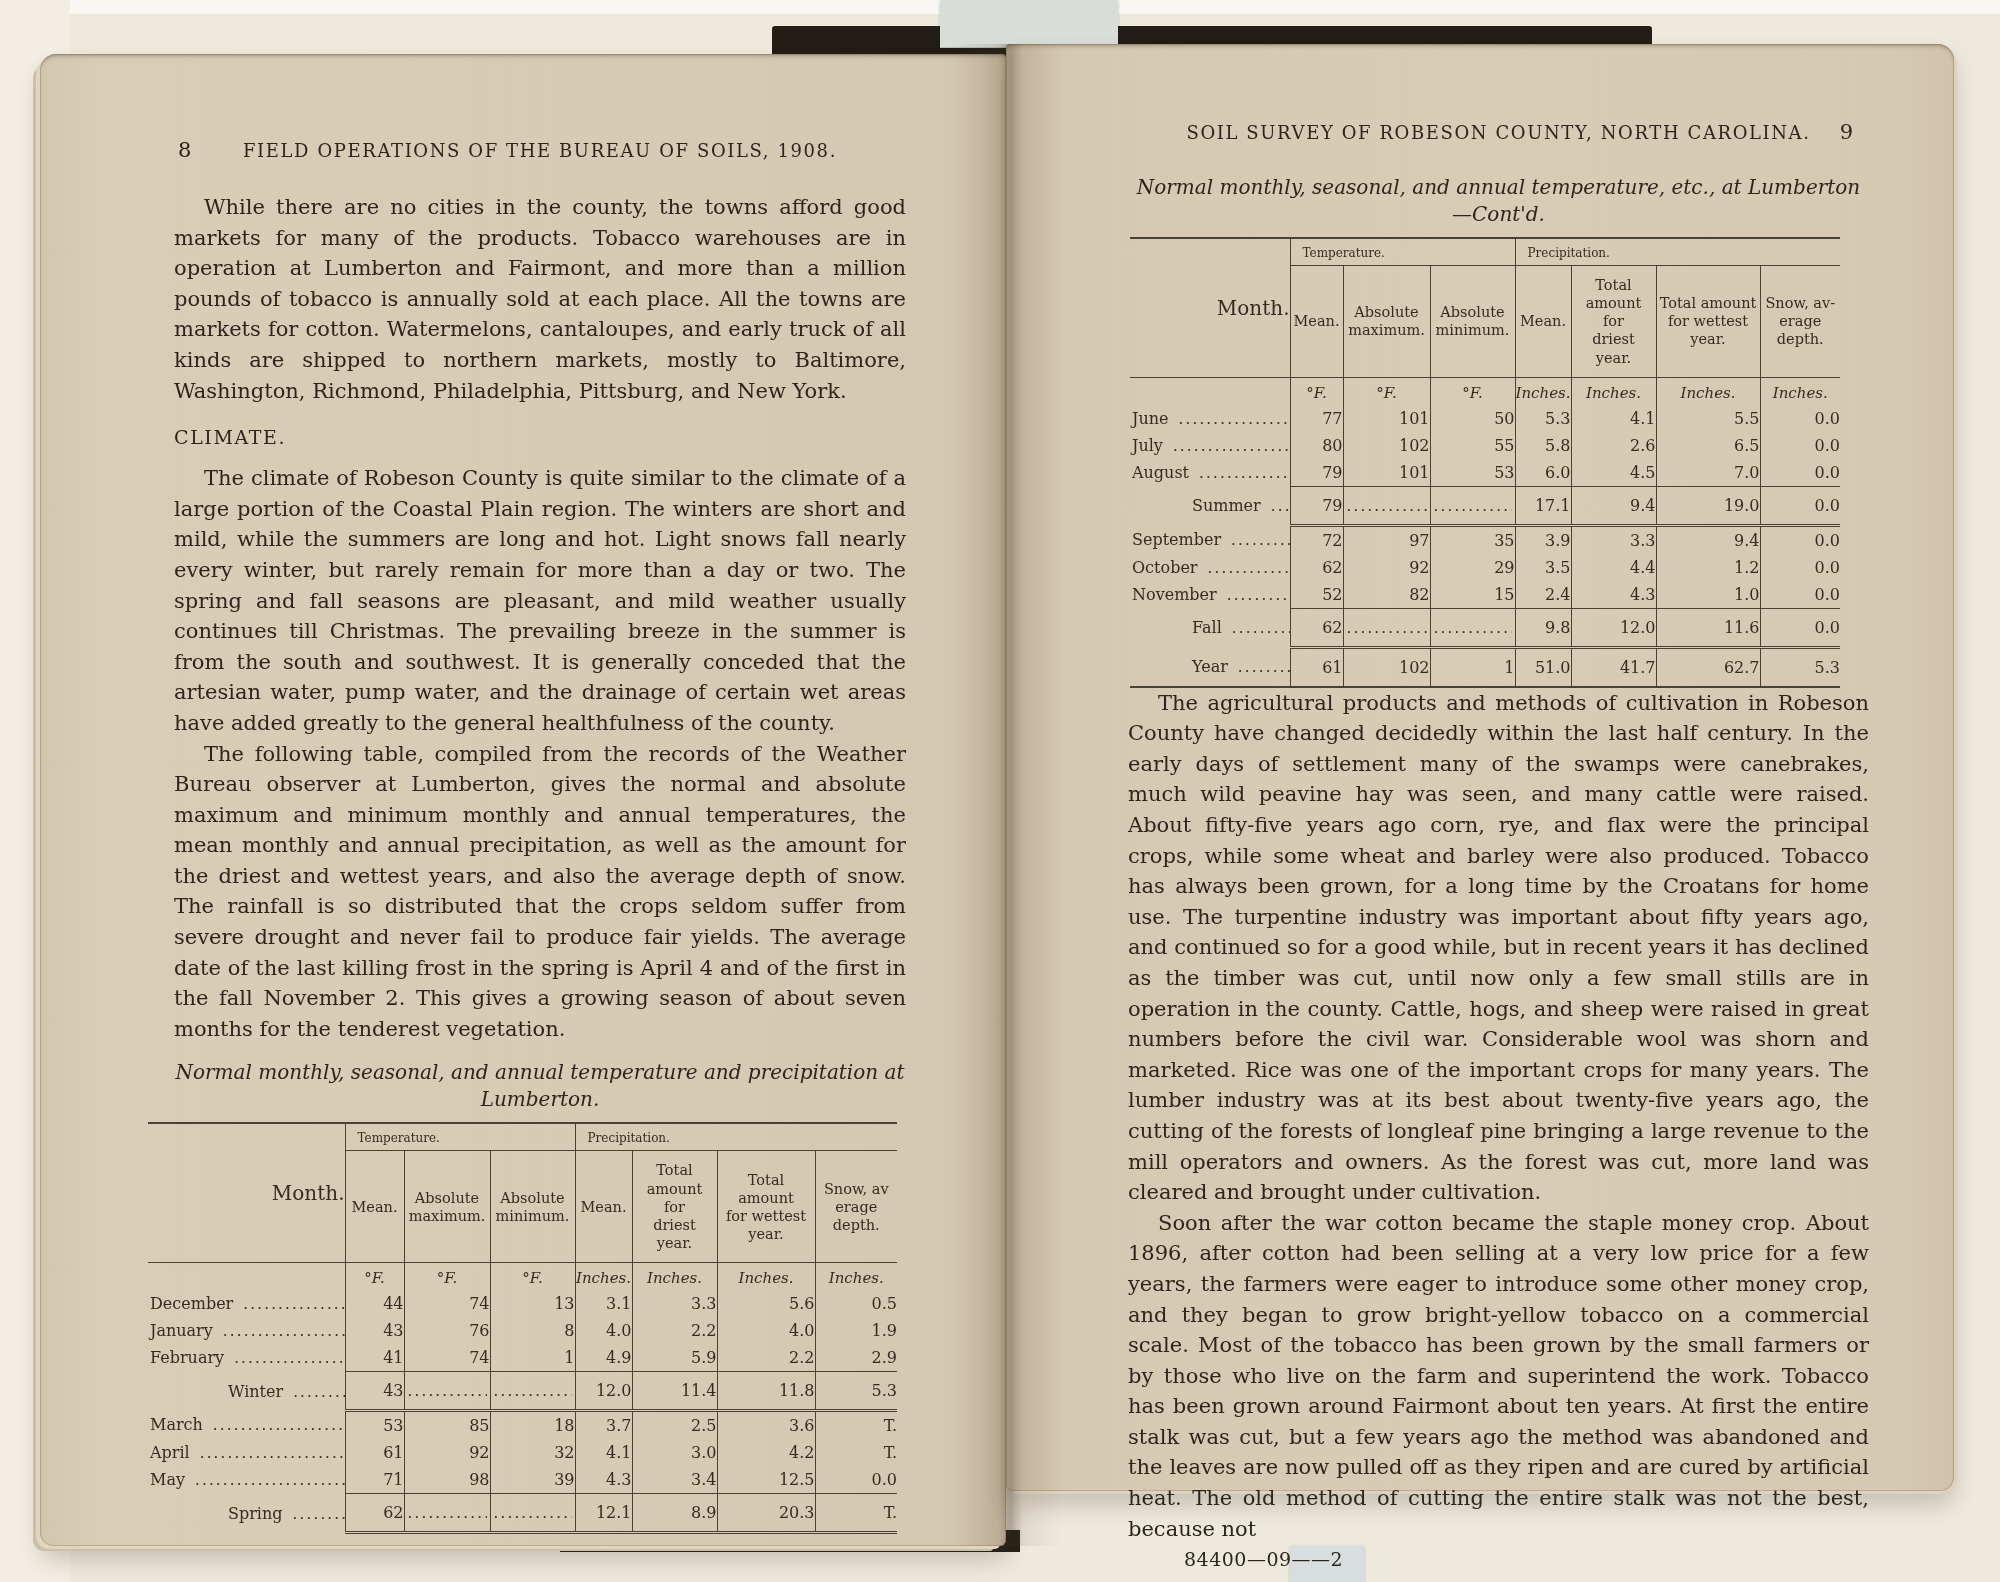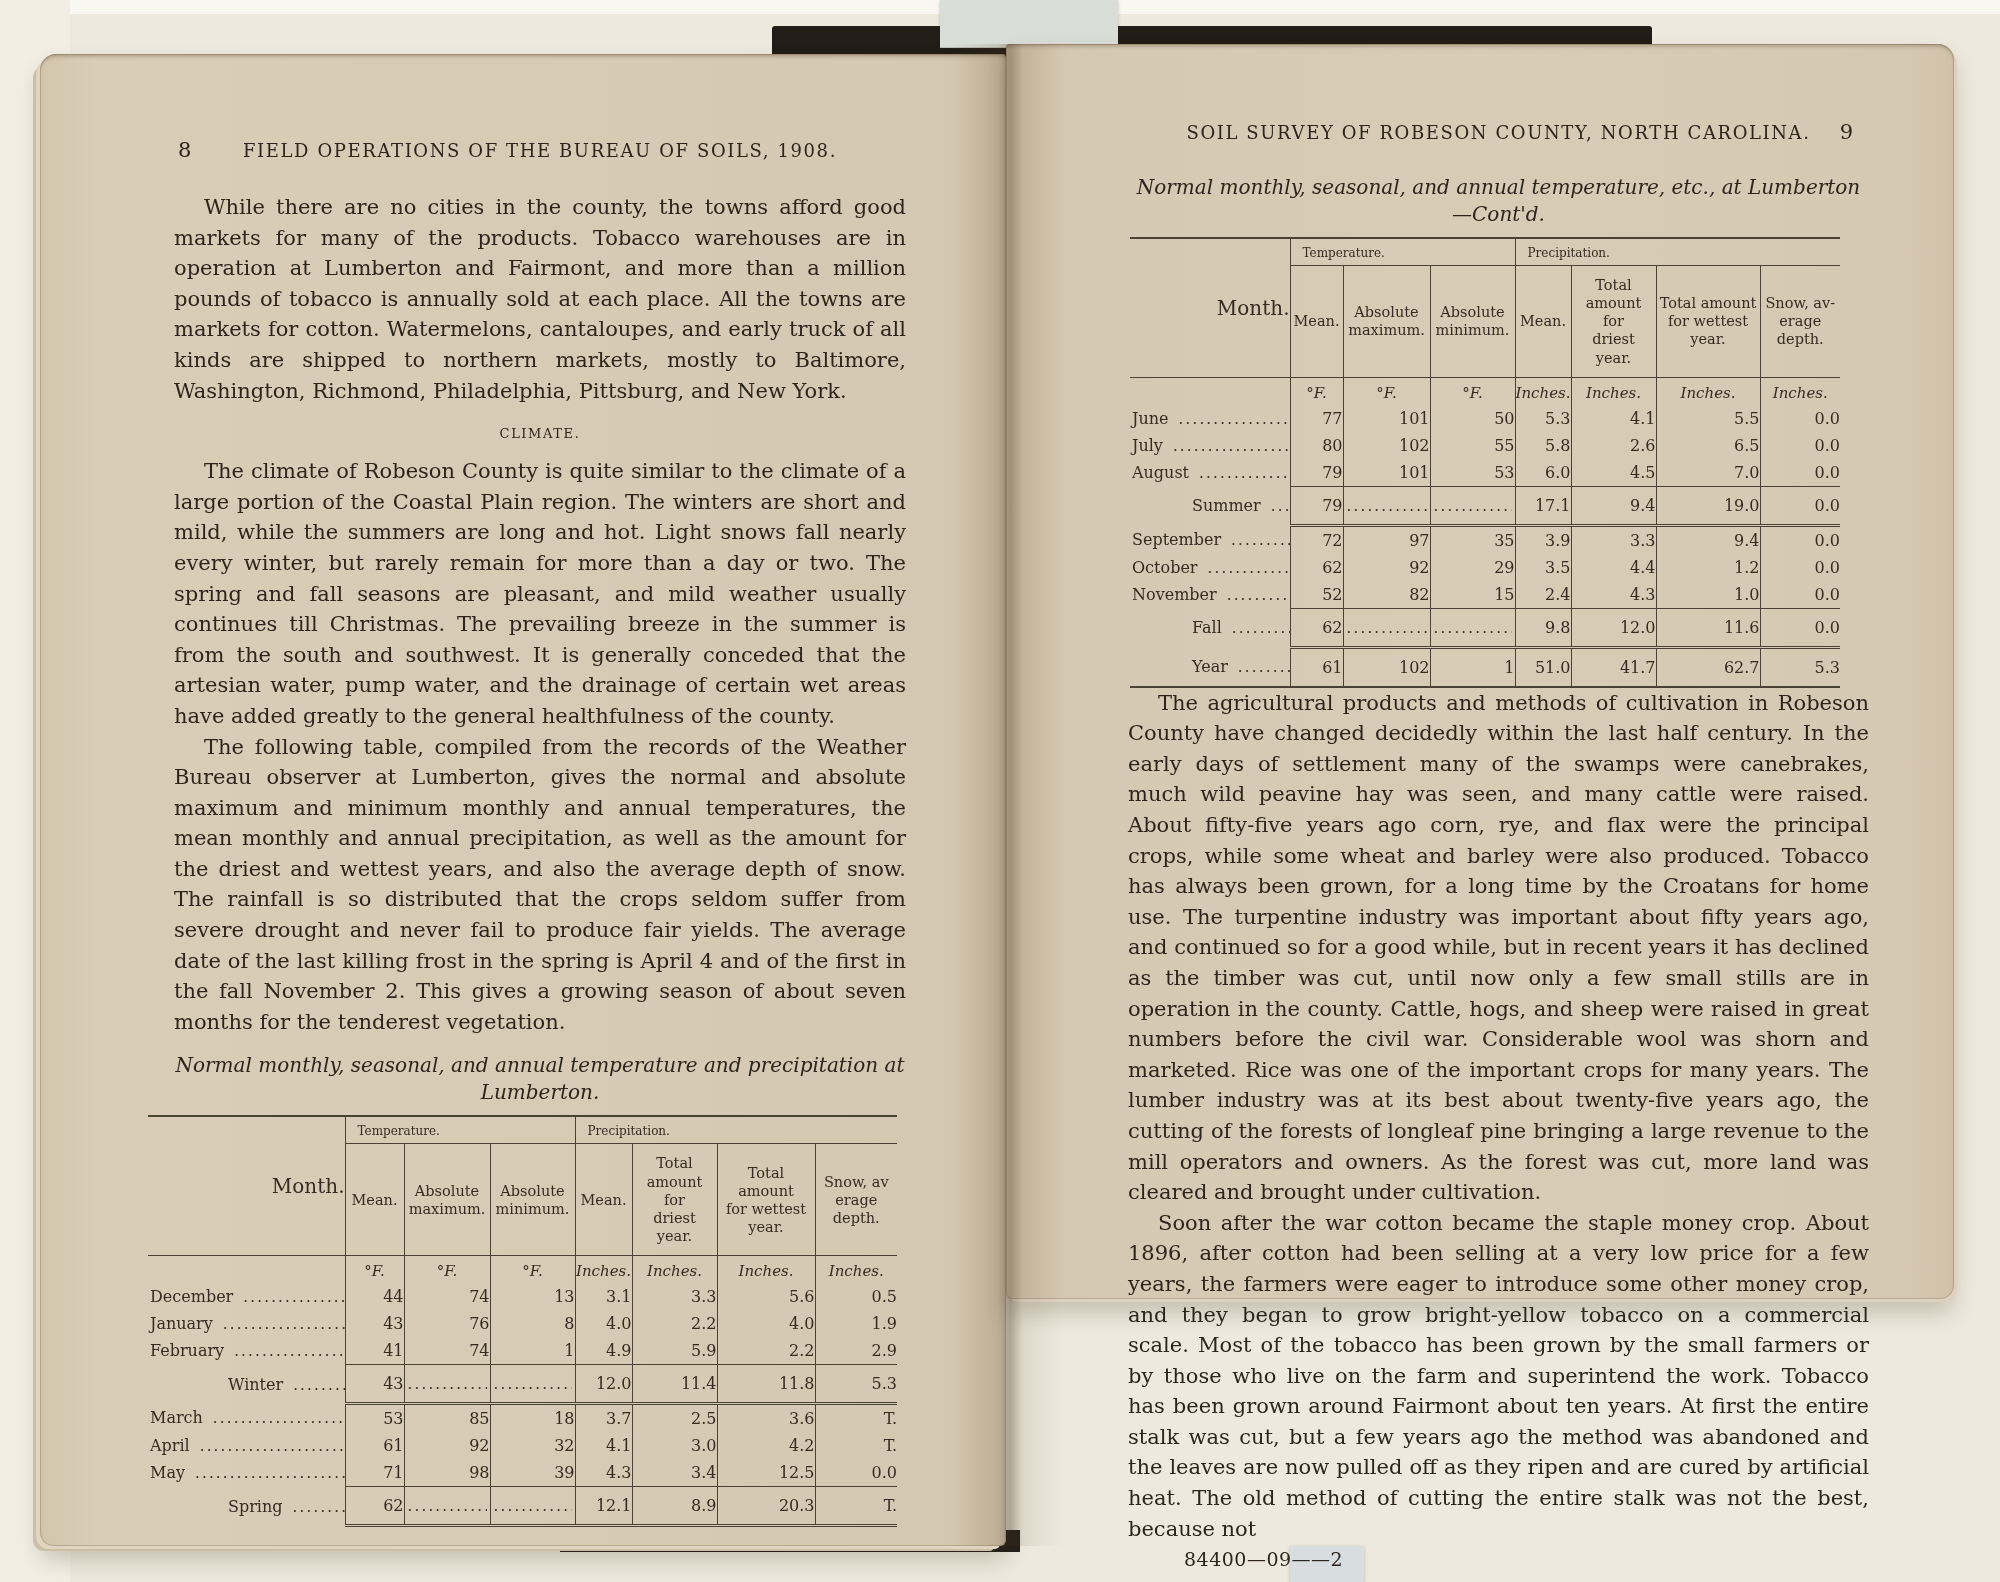--- a/index.html
+++ b/index.html
@@ -25,21 +25,21 @@
   }
   .page-left{
     left:40px;top:54px;width:966px;height:1492px;
     border-radius:16px 4px 6px 14px;
     box-shadow:-5px 4px 0 -1px #e0d5c1,-10px 8px 0 -3px #cdbfa7,
                inset 0 0 0 1px rgba(130,100,60,.30), inset 0 4px 5px -3px rgba(70,50,25,.5),
                0 14px 22px rgba(60,45,25,.22);
     padding:86px 100px 0 134px;box-sizing:border-box;
   }
   .page-right{
-    left:1006px;top:44px;width:948px;height:1255px;
+    left:1006px;top:44px;width:948px;height:1447px;
     border-radius:4px 16px 14px 6px;
     box-shadow:4px 4px 0 -1px #ddd2be,
                inset 0 0 0 1px rgba(130,100,60,.30), inset 0 4px 5px -3px rgba(70,50,25,.5),
                0 14px 22px rgba(60,45,25,.22);
     padding:78px 85px 0 122px;box-sizing:border-box;
     background:linear-gradient(90deg,#cbbda5,#d6c9b3 7%,#d9ccb6 50%,#d6c9b3 94%,#d0c2ab);
   }
   .gutter-shade{
     position:absolute;left:952px;top:44px;width:110px;height:1502px;pointer-events:none;
     background:linear-gradient(90deg,rgba(90,70,45,0) 0%,rgba(90,70,45,.16) 42%,rgba(55,40,22,.30) 53%,rgba(90,70,45,.10) 64%,rgba(90,70,45,0) 100%);
@@ -47,21 +47,21 @@
 
   
   .runhead{position:relative;height:26px;margin-bottom:26px;}
   .runtitle{display:block;text-align:center;font-size:18px;letter-spacing:1.6px;white-space:nowrap;}
   .pagenum{position:absolute;top:-2px;font-size:21px;}
   .pagenum-left{left:4px;}
   .pagenum-right{right:16px;}
 
   
   p.body{margin:0;font-size:21px;line-height:30.6px;text-align:justify;text-indent:30px;}
-  .sechead{margin:20px 0 15px;text-align:center;font-size:13px;font-weight:normal;letter-spacing:1.6px;}
+  .sechead{margin:20px 0 15px;text-align:left;font-size:19px;font-weight:normal;letter-spacing:1.6px;}
   .tablecap{margin:15px 0 9px;text-align:center;font-style:italic;font-size:20px;line-height:1.35;white-space:pre-line;}
   .footerline{margin:4px 0 0 56px;font-size:19px;letter-spacing:.5px;}
 
   
   .wtable{border-collapse:collapse;table-layout:fixed;color:#352b20;border-top:2px solid #4a4135;}
   .left-table{width:749px;margin-left:-26px;}
   .right-table{width:710px;margin-left:2px;border-bottom:2px solid #4a4135;}
   .wtable th,.wtable td{font-weight:normal;padding:0;vertical-align:middle;}
   .wtable th:not(.c-month),.wtable td:not(.c-month){border-left:1px solid #4a4135;}
   .wtable .group{border-bottom:1px solid #4a4135;font-size:12px;padding:7px 12px 5px;text-align:left;}

